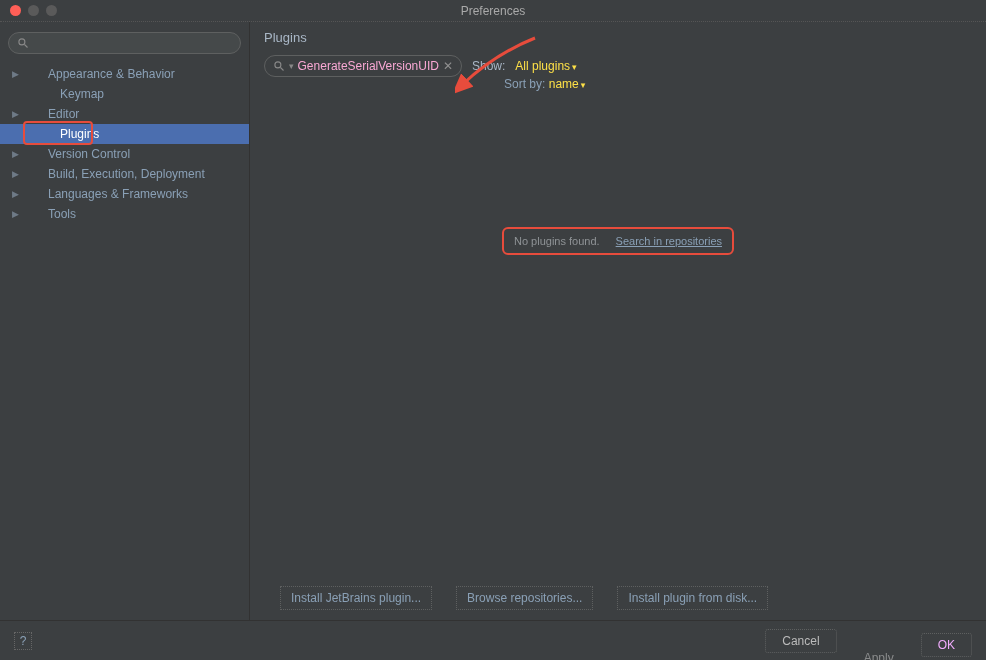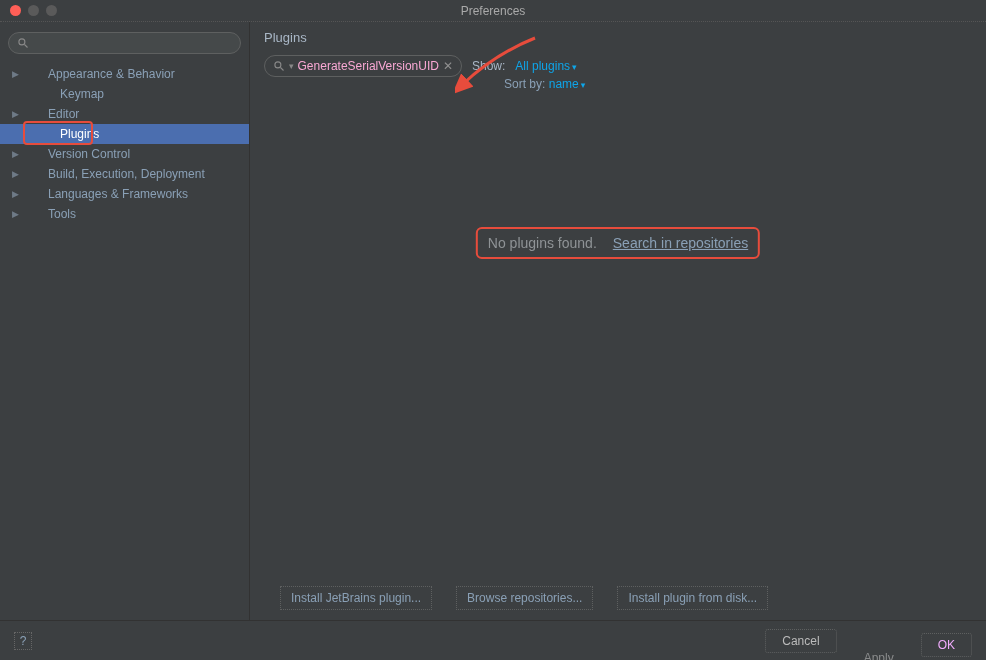--- a/index.html
+++ b/index.html
@@ -31,26 +31,26 @@
 
   
   .main { flex: 1 1 auto; position: relative; padding: 8px 14px; }
   .section-title { color: #a9b7c6; font-size: 13px; margin-bottom: 10px; }
   .filter-row { display: flex; align-items: center; gap: 10px; }
   .pill { height: 22px; background: #3c3f41; border: 1px solid #5e6060; border-radius: 11px; display: flex; align-items: center; padding: 0 8px; gap: 4px; }
   .pill .mag { width: 12px; height: 12px; }
   .pill .val { color: #f9a8d4; font-size: 12px; }
   .pill .clear { color: #8f8f8f; font-size: 12px; cursor: pointer; }
   .show-label { color: #a9b7c6; font-size: 12px; }
-  .dropdown { color: #0ea5e9; font-size: 12px; cursor: pointer; }
+  .dropdown { color: #fde047; font-size: 12px; cursor: pointer; }
   .dropdown .caret { font-size: 9px; margin-left: 2px; }
   .sort-row { margin-top: 0; margin-left: 240px; font-size: 12px; color: #8aa0b6; }
   .sort-row .caret { font-size: 9px; margin-left: 2px; }
 
-  .empty { position: absolute; top: 205px; left: 50%; transform: translateX(-50%); color: #8f9396; font-size: 14px; display: flex; gap: 16px; padding: 6px 10px; border: 2px solid #e74c3c; border-radius: 6px; }
+  .empty { position: absolute; top: 205px; left: 50%; transform: translateX(-50%); color: #8f9396; font-size: 11px; display: flex; gap: 16px; padding: 6px 10px; border: 2px solid #e74c3c; border-radius: 6px; }
   .empty a { color: #8aa0b6; text-decoration: underline; cursor: pointer; }
 
   .arrow-annot { position: absolute; top: 12px; left: 205px; pointer-events: none; }
 
   .bottom-actions { position: absolute; bottom: 10px; left: 0; right: 0; display: flex; justify-content: flex-start; gap: 24px; padding-left: 30px; }
   .link-btn { background: transparent; border: 1px dotted #5e6060; color: #8aa0b6; font-size: 12px; padding: 4px 10px; cursor: pointer; }
 
   
   .footer { height: 40px; border-top: 1px solid #323232; display: flex; align-items: center; padding: 0 14px; justify-content: space-between; }
   .help { width: 18px; height: 18px; border: 1px dotted #666; color: #8aa0b6; font-size: 12px; display: flex; align-items: center; justify-content: center; cursor: pointer; }

